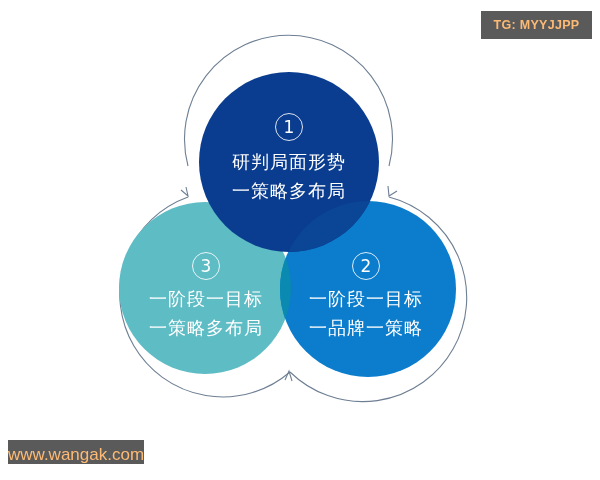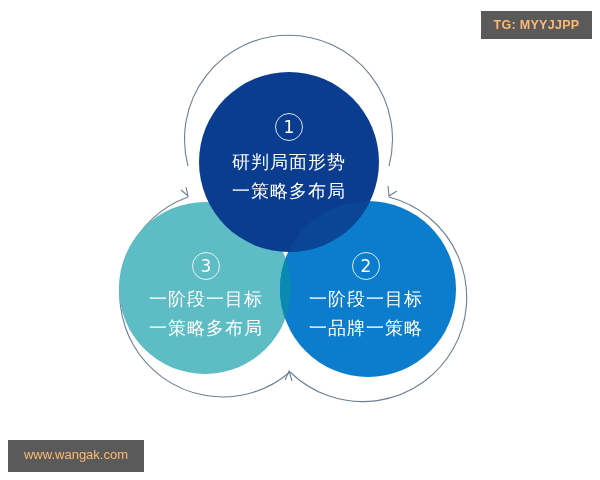--- a/index.html
+++ b/index.html
@@ -3,21 +3,21 @@
 <meta charset="utf-8">
 <style>
   html,body{margin:0;padding:0;background:#ffffff;}
   body{width:600px;height:480px;position:relative;overflow:hidden;font-family:"DejaVu Sans",sans-serif;}
   svg.diagram{position:absolute;left:0;top:0;}
   .circle-text{position:absolute;color:#ffffff;text-align:center;width:180px;}
   .num{display:inline-block;width:26px;height:26px;border:1.3px solid rgba(255,255,255,0.85);border-radius:50%;line-height:26px;font-size:17px;color:#fff;font-family:"DejaVu Sans",sans-serif;}
   .line{font-size:18px;line-height:29px;letter-spacing:1px;}
   .badge{position:absolute;background:#5a5a5a;color:#fdba74;font-family:"Liberation Sans",sans-serif;font-size:12.5px;}
   .badge-tg{left:481px;top:11px;width:111px;height:28px;line-height:28px;text-align:center;font-weight:bold;letter-spacing:.3px;}
-  .badge-site{left:8px;top:440px;width:136px;height:32px;line-height:30px;text-align:center;font-size:13px;}
+  .badge-site{left:8px;top:440px;width:136px;height:24px;line-height:30px;text-align:right;font-size:17px;}
 </style>
 </head>
 <body>
 
 <svg class="diagram" width="600" height="480" viewBox="0 0 600 480">
   <defs>
     <clipPath id="clip3">
         <circle cx="205" cy="288" r="86"></circle>
       </clipPath>
     <clipPath id="clip2">

